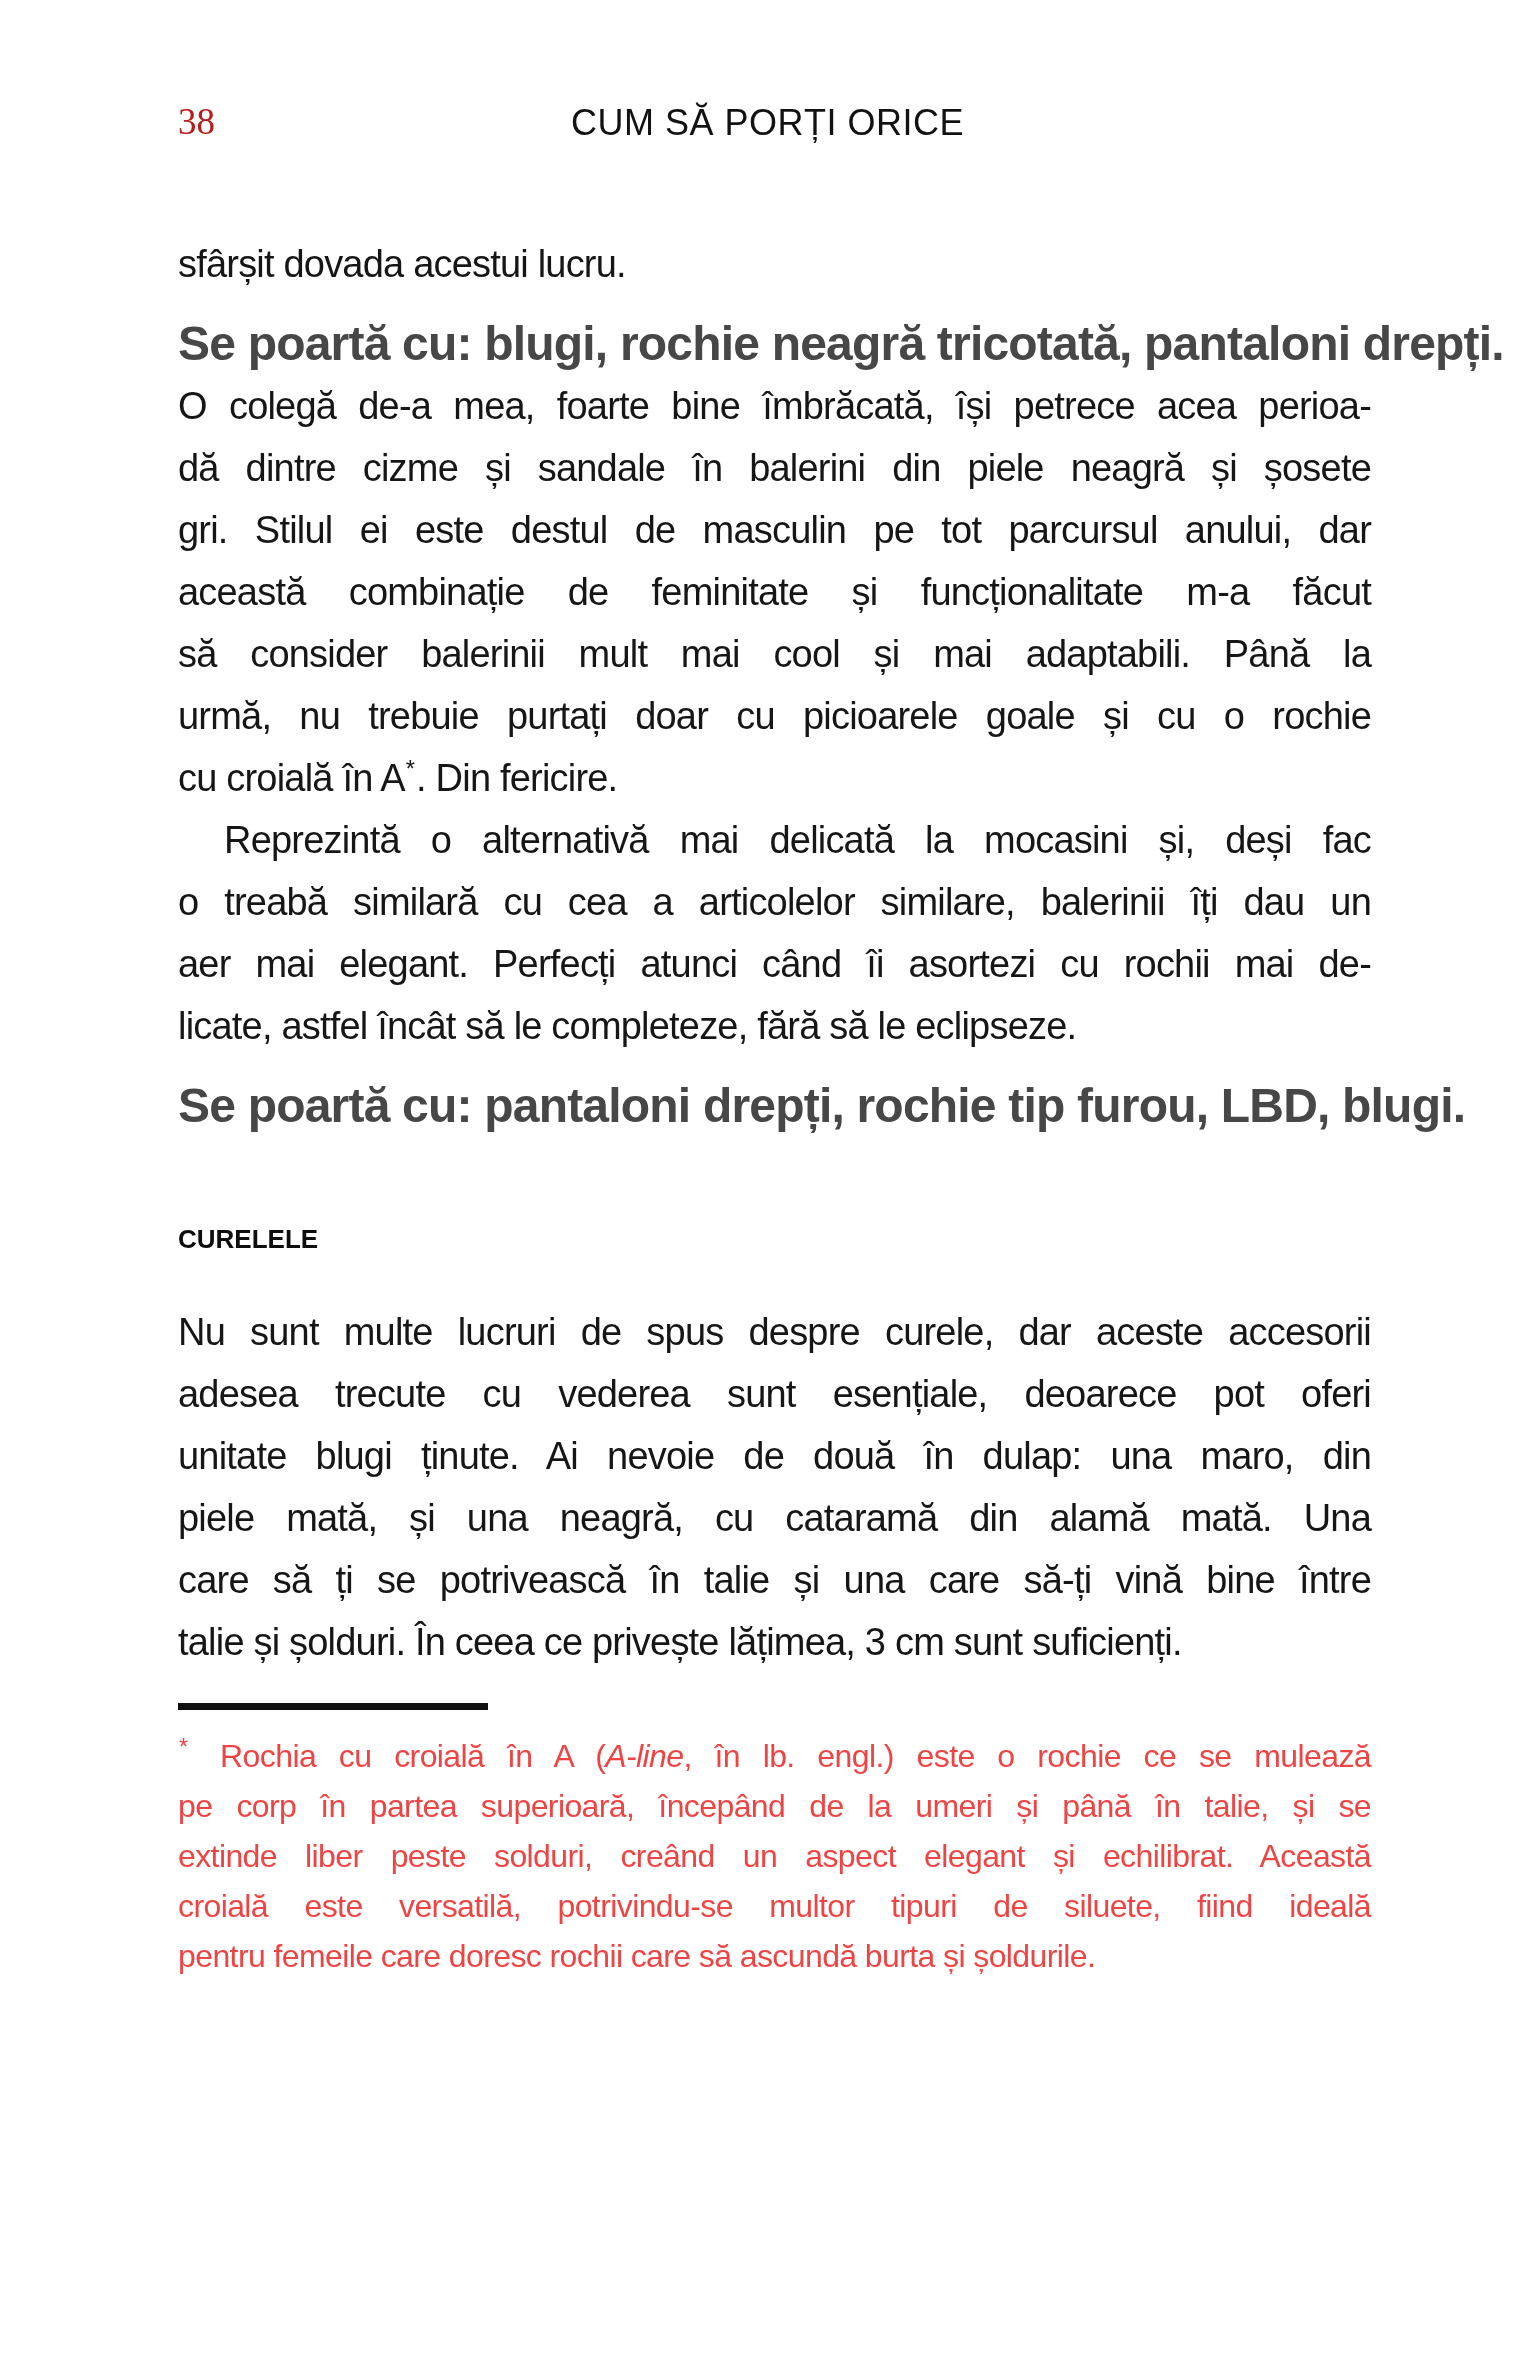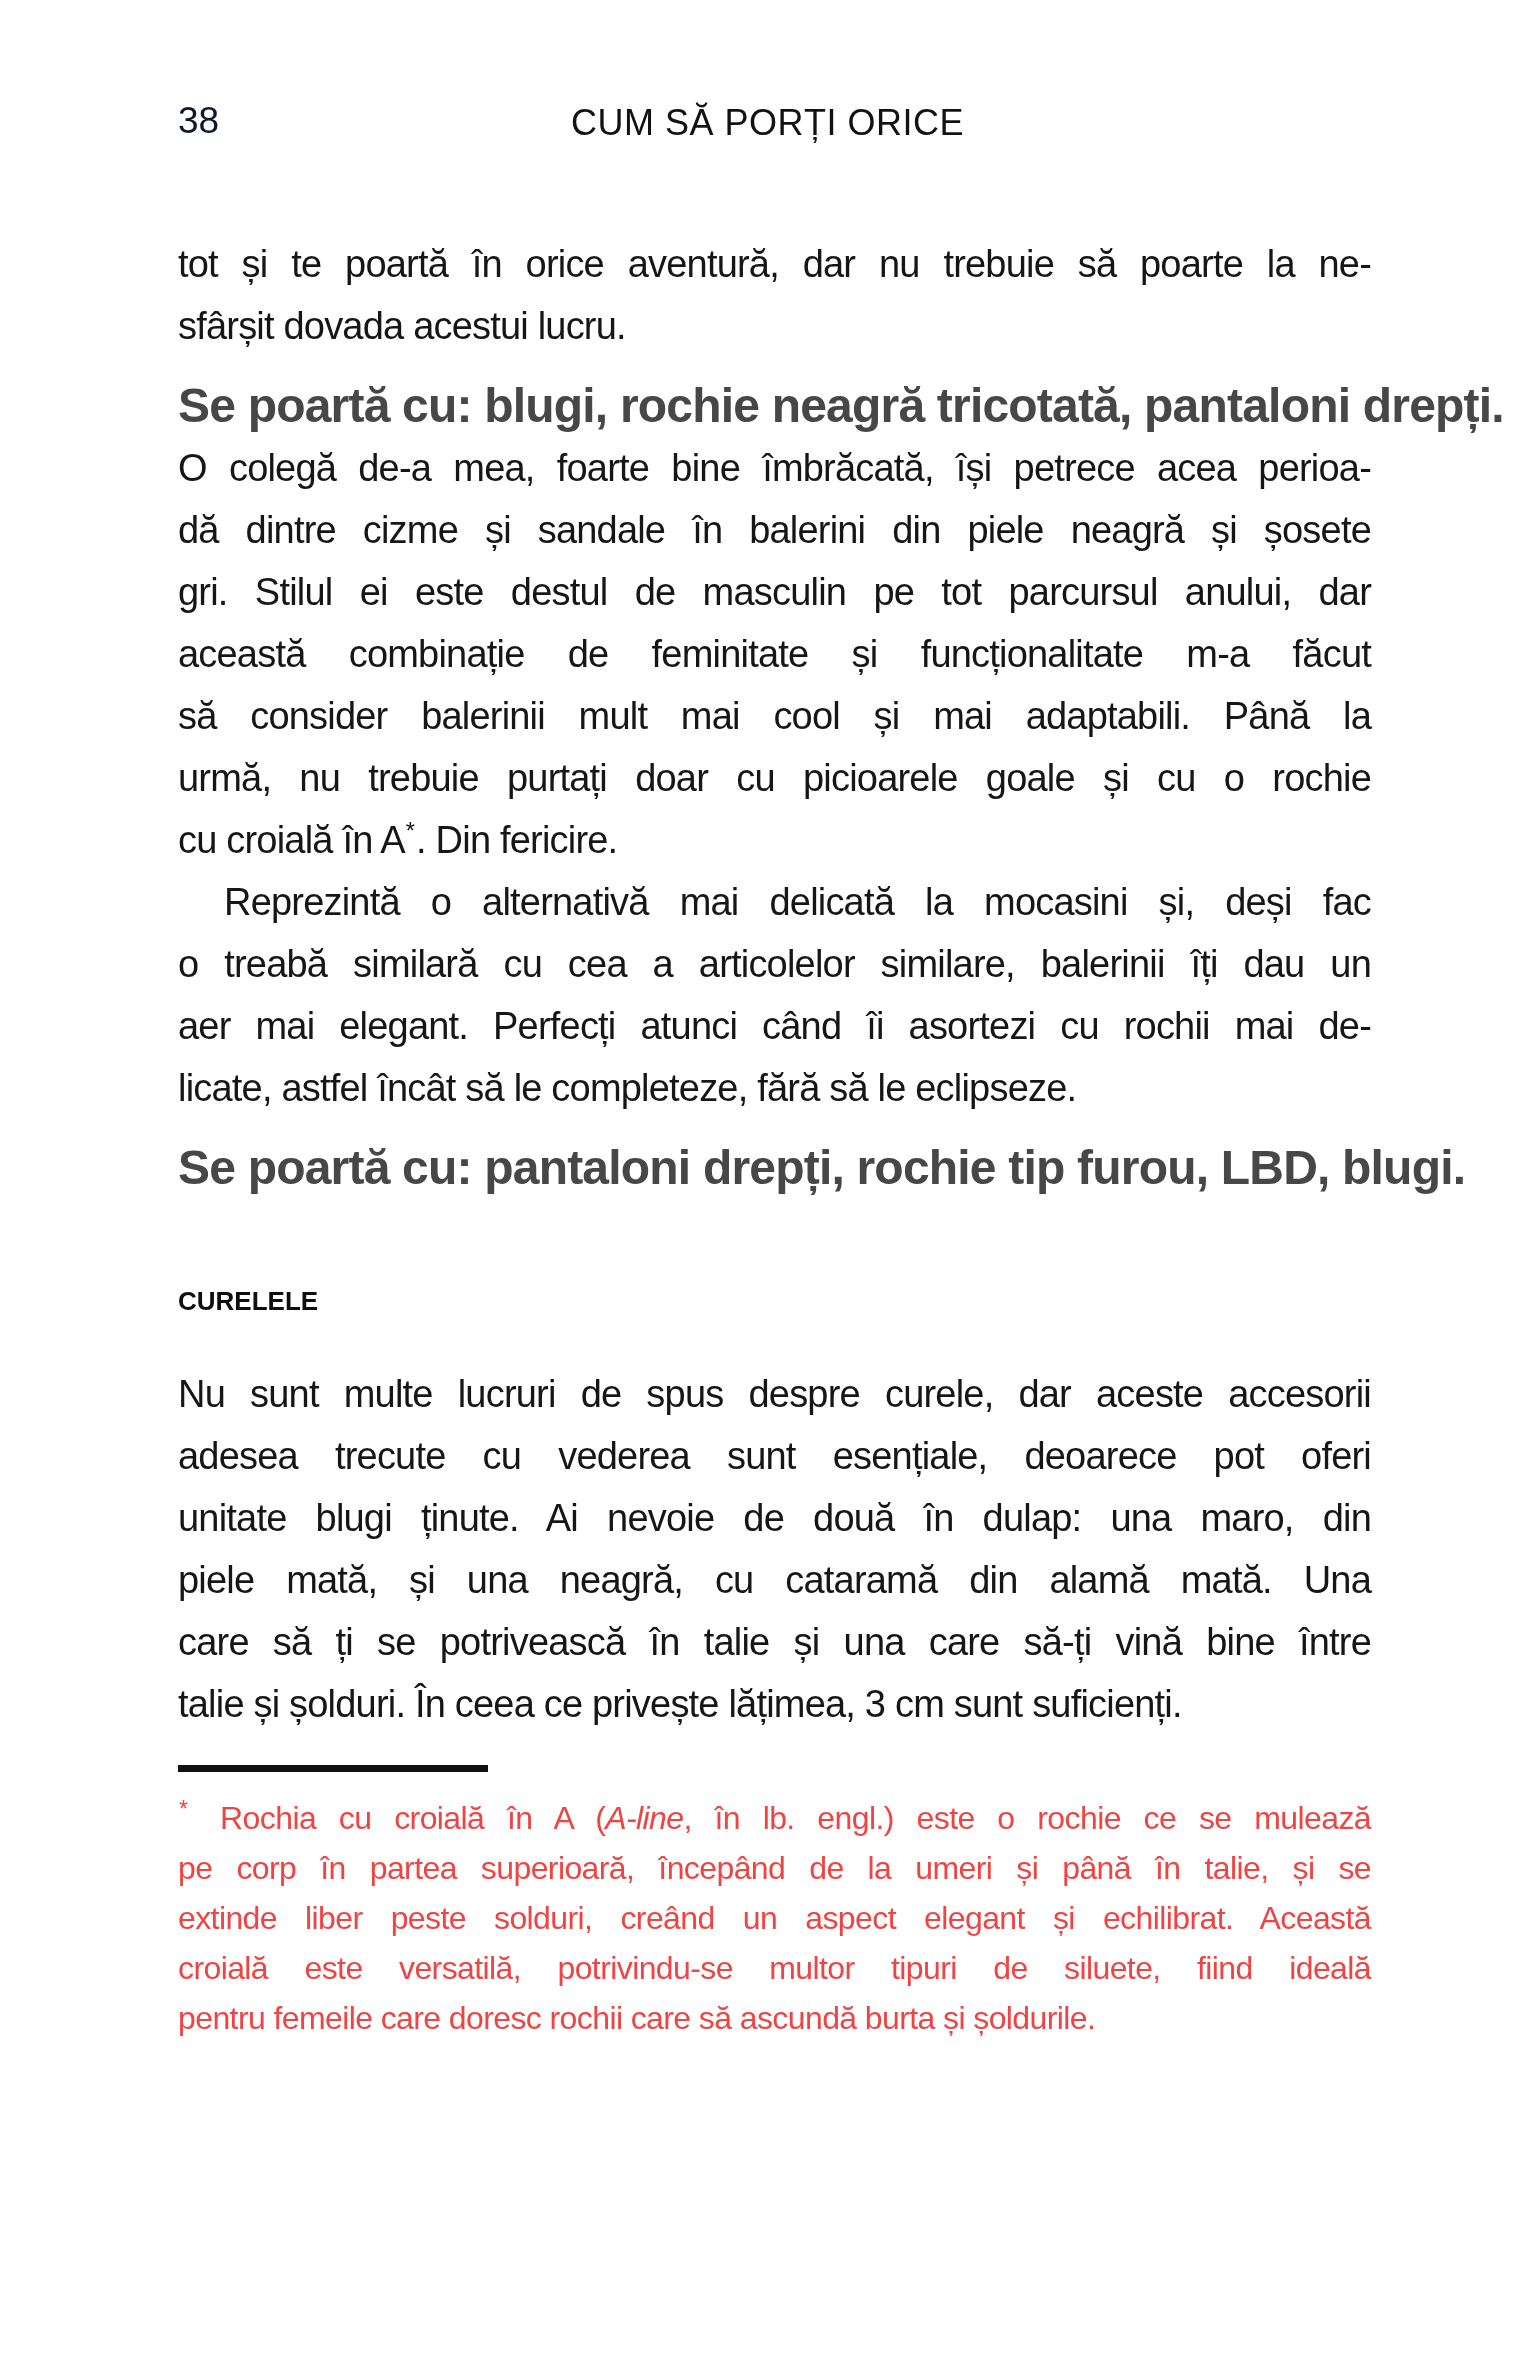--- a/index.html
+++ b/index.html
@@ -20,23 +20,23 @@
   }
   .page-header {
     position: relative;
     padding-top: 103px;
     height: 46px;
   }
   .page-number {
     position: absolute;
     left: 178px;
     top: 100px;
-    font-family: Liberation Sans, sans-serif;
+    font-family: Liberation Serif, serif;
     font-size: 37px;
-    color: #0f172a;
+    color: #b91c1c;
   }
   .running-title {
     position: absolute;
     left: 0;
     right: 0;
     top: 102px;
     text-align: center;
     font-size: 36px;
     letter-spacing: 0.5px;
     color: #121212;
@@ -110,21 +110,20 @@
 <div class="page">
 
   <header class="page-header">
     <span class="page-number">38</span>
     <span class="running-title">CUM SĂ PORȚI ORICE</span>
   </header>
 
   <main class="content">
 
     <div class="para cont">
-        <div class="pline">tot și te poartă în orice aventură, dar nu trebuie să poarte la ne-</div>
         <div class="pline last">sfârșit dovada acestui lucru.</div>
       </div>
 
     <p class="wear">Se poartă cu: blugi, rochie neagră tricotată, pantaloni drepți.</p>
 
 
     <div class="para">
         <div class="pline">O colegă de-a mea, foarte bine îmbrăcată, își petrece acea perioa-</div>
         <div class="pline">dă dintre cizme și sandale în balerini din piele neagră și șosete</div>
         <div class="pline">gri. Stilul ei este destul de masculin pe tot parcursul anului, dar</div>

